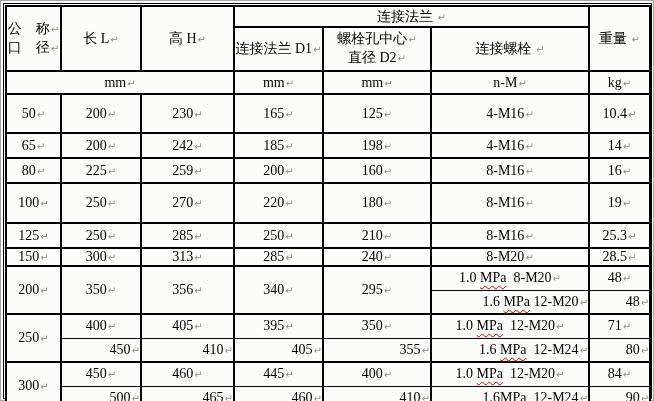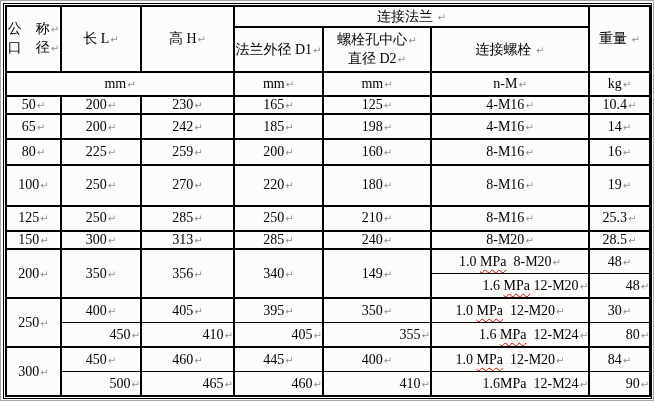--- a/index.html
+++ b/index.html
@@ -55,32 +55,32 @@
         </colgroup>
       <tbody>
           <tr style="height: 21px;">
             <th rowspan="2"><div class="line"><span>公　称</span><span class="mark">↵</span></div><div class="line"><span>口　径</span><span class="mark">↵</span></div></th>
             <th rowspan="2"><span>长 L</span><span class="mark">↵</span></th>
             <th rowspan="2"><span>高 H</span><span class="mark">↵</span></th>
             <th colspan="3"><span>连接法兰 </span><span class="mark">↵</span></th>
             <th rowspan="2"><span>重量 </span><span class="mark">↵</span></th>
           </tr>
           <tr style="height: 44px;">
-            <th><span>法兰外径 D1</span><span class="mark">↵</span></th>
+            <th><span>连接法兰 D1</span><span class="mark">↵</span></th>
             <th><div class="line"><span>螺栓孔中心</span><span class="mark">↵</span></div><div class="line"><span>直径 D2</span><span class="mark">↵</span></div></th>
             <th><span>连接螺栓 </span><span class="mark">↵</span></th>
           </tr>
           <tr style="height: 23px;">
             <td colspan="3"><span>mm</span><span class="mark">↵</span></td>
             <td><span>mm</span><span class="mark">↵</span></td>
             <td><span>mm</span><span class="mark">↵</span></td>
             <td><span>n-M</span><span class="mark">↵</span></td>
             <td><span>kg</span><span class="mark">↵</span></td>
           </tr>
-          <tr style="height: 18px;">
+          <tr style="height: 39px;">
             <td><span>50</span><span class="mark">↵</span></td>
             <td><span>200</span><span class="mark">↵</span></td>
             <td><span>230</span><span class="mark">↵</span></td>
             <td><span>165</span><span class="mark">↵</span></td>
             <td><span>125</span><span class="mark">↵</span></td>
             <td><span>4-M16</span><span class="mark">↵</span></td>
             <td><span>10.4</span><span class="mark">↵</span></td>
           </tr>
           <tr style="height: 25px;">
             <td><span>65</span><span class="mark">↵</span></td>
@@ -125,36 +125,36 @@
             <td><span>285</span><span class="mark">↵</span></td>
             <td><span>240</span><span class="mark">↵</span></td>
             <td><span>8-M20</span><span class="mark">↵</span></td>
             <td><span>28.5</span><span class="mark">↵</span></td>
           </tr>
           <tr style="height: 24px;">
             <td rowspan="2"><span>200</span><span class="mark">↵</span></td>
             <td rowspan="2"><span>350</span><span class="mark">↵</span></td>
             <td rowspan="2"><span>356</span><span class="mark">↵</span></td>
             <td rowspan="2"><span>340</span><span class="mark">↵</span></td>
-            <td rowspan="2"><span>149</span><span class="mark">↵</span></td>
+            <td rowspan="2"><span>295</span><span class="mark">↵</span></td>
             <td class="thin-bottom"><span>1.0 </span><span class="squiggle">MPa</span><span>  8-M20</span><span class="mark">↵</span></td>
             <td class="thin-bottom"><span>48</span><span class="mark">↵</span></td>
           </tr>
           <tr style="height: 24px;">
             <td class="thin-top"><span>1.6 </span><span class="squiggle">MPa</span><span> 12-M20</span><span class="mark">↵</span></td>
             <td class="thin-top"><span>48</span><span class="mark">↵</span></td>
           </tr>
           <tr style="height: 24px;">
             <td rowspan="2"><span>250</span><span class="mark">↵</span></td>
             <td class="thin-bottom"><span>400</span><span class="mark">↵</span></td>
             <td class="thin-bottom"><span>405</span><span class="mark">↵</span></td>
             <td class="thin-bottom"><span>395</span><span class="mark">↵</span></td>
             <td class="thin-bottom"><span>350</span><span class="mark">↵</span></td>
             <td class="thin-bottom"><span>1.0 </span><span class="squiggle">MPa</span><span>  12-M20</span><span class="mark">↵</span></td>
-            <td class="thin-bottom"><span>30</span><span class="mark">↵</span></td>
+            <td class="thin-bottom"><span>71</span><span class="mark">↵</span></td>
           </tr>
           <tr style="height: 24px;">
             <td class="thin-top"><span>450</span><span class="mark">↵</span></td>
             <td class="thin-top"><span>410</span><span class="mark">↵</span></td>
             <td class="thin-top"><span>405</span><span class="mark">↵</span></td>
             <td class="thin-top"><span>355</span><span class="mark">↵</span></td>
             <td class="thin-top"><span>1.6 </span><span class="squiggle">MPa</span><span>  12-M24</span><span class="mark">↵</span></td>
             <td class="thin-top"><span>80</span><span class="mark">↵</span></td>
           </tr>
           <tr style="height: 24px;">

